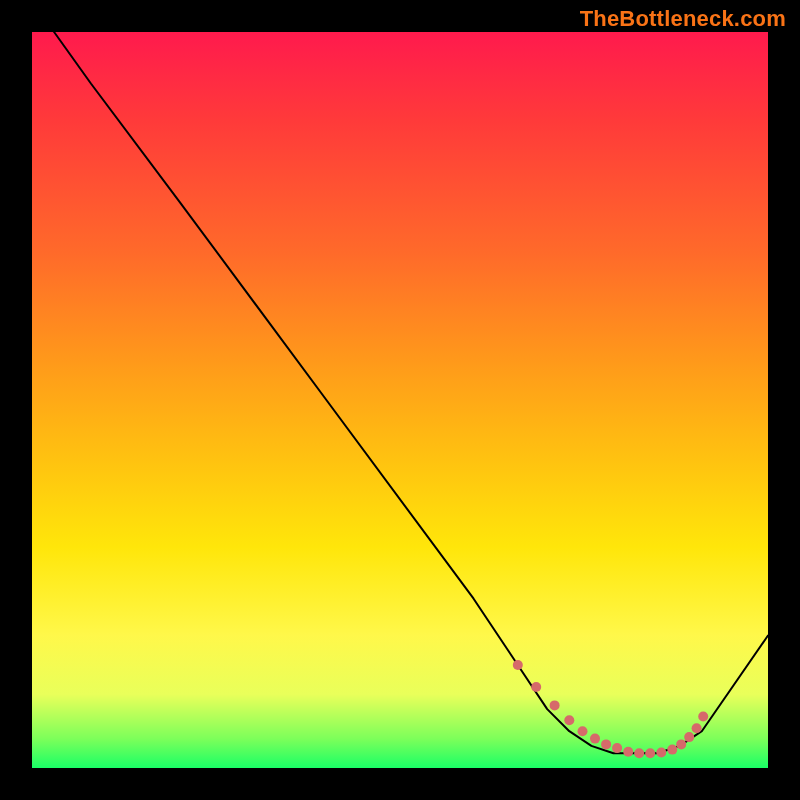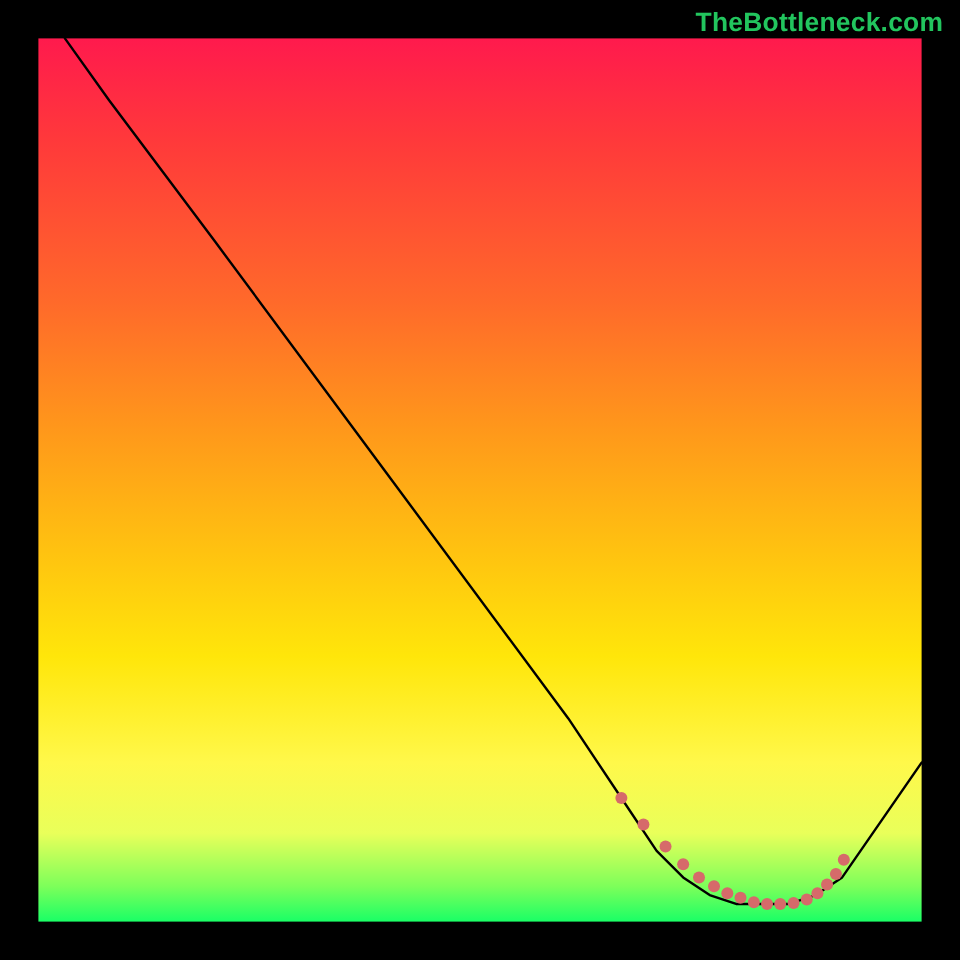--- a/index.html
+++ b/index.html
@@ -35,21 +35,21 @@
       #fff84a 82%,
       #e9ff5a 90%,
       #7dff5a 96%,
       #1aff66 100%
     );
   }
   .watermark {
     position: absolute;
     top: 6px;
     right: 14px;
-    color: #22c55e;
+    color: #f97316;
     font-size: 22px;
     font-weight: 600;
     letter-spacing: 0.2px;
     user-select: none;
   }
   svg.curve {
     position: absolute;
     left: 0;
     top: 0;
     width: 736px;

